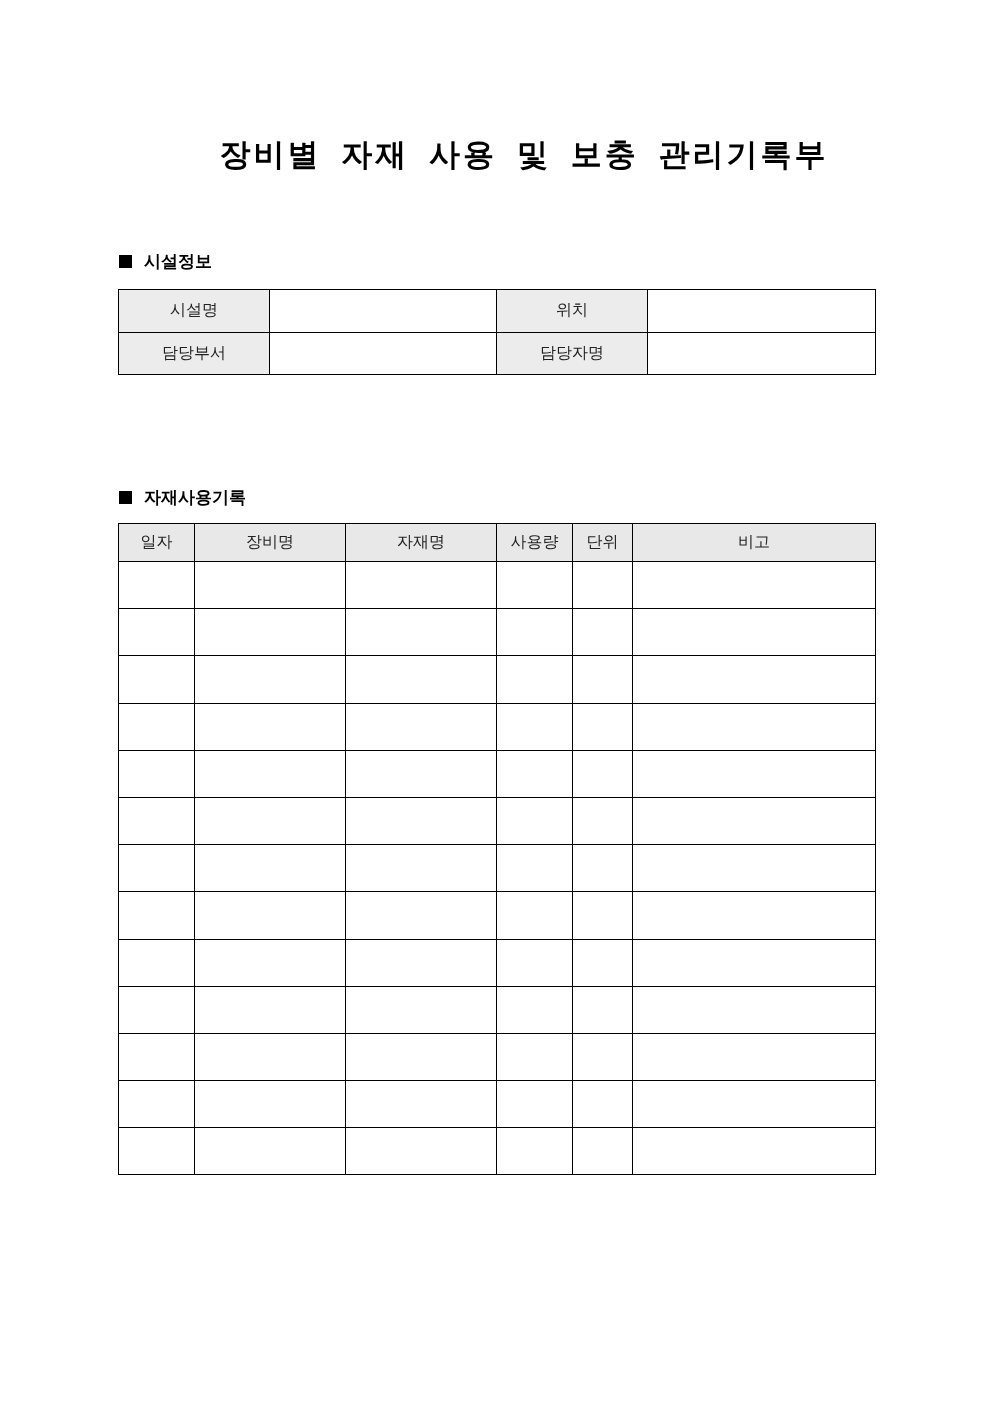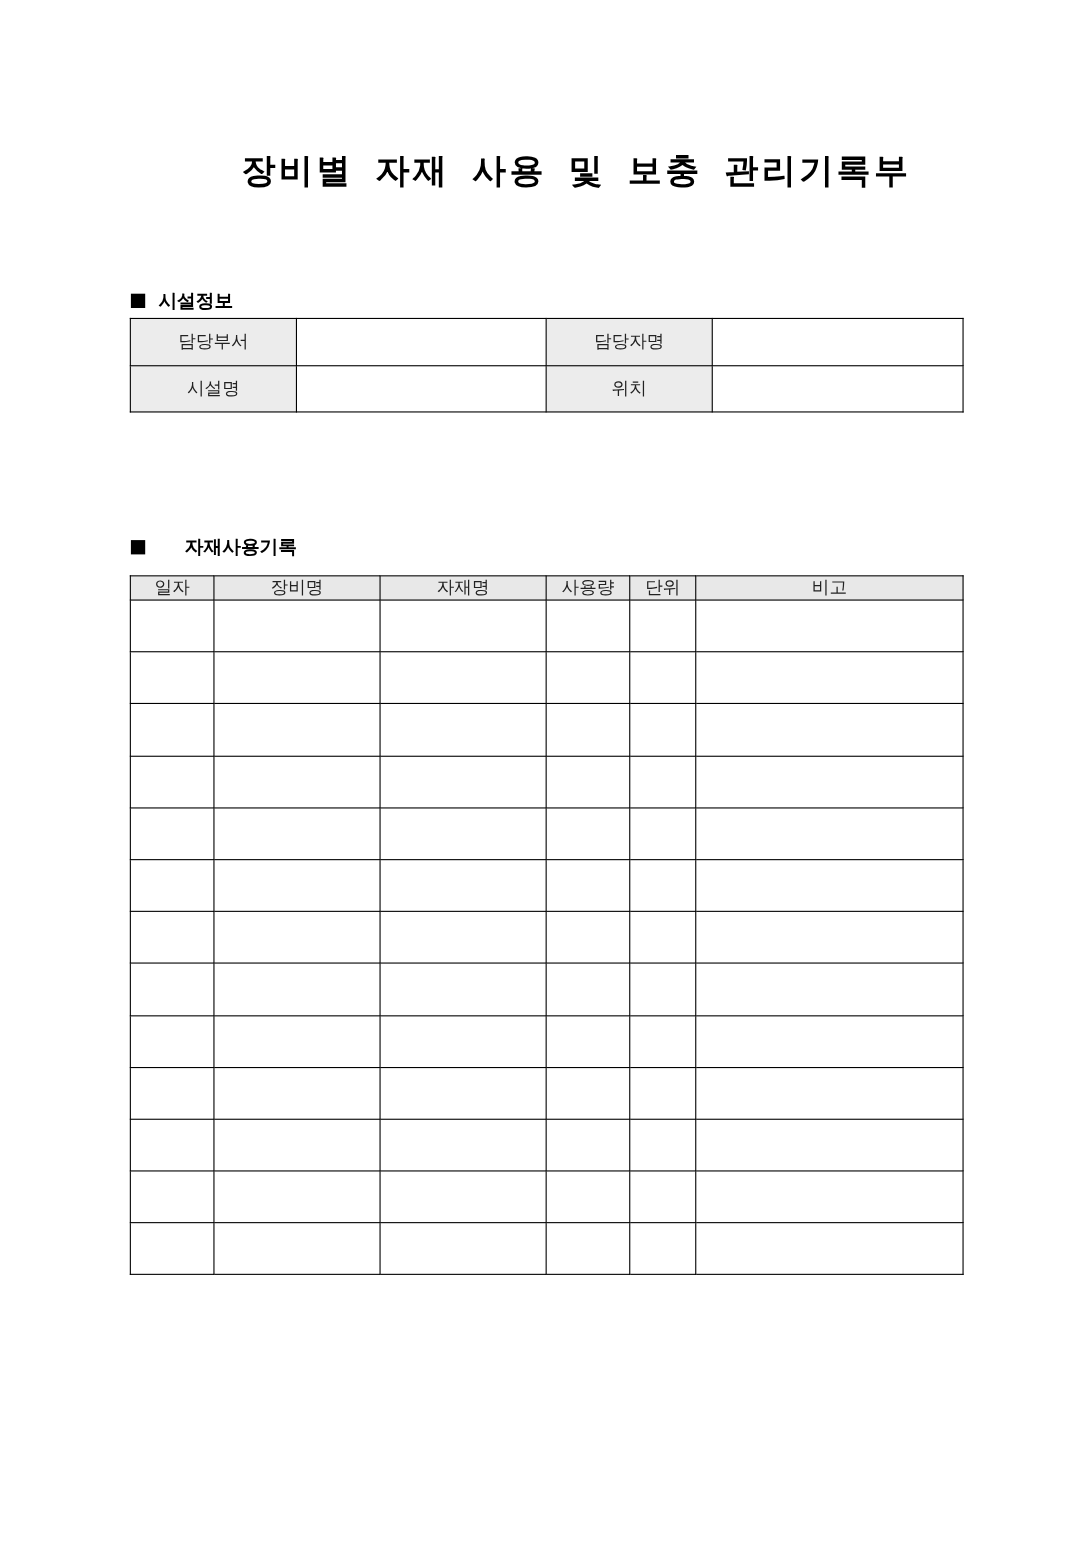--- a/index.html
+++ b/index.html
@@ -24,58 +24,58 @@
     }
     td, th {
       border: 1.5px solid #000; padding: 0; text-align: center; vertical-align: middle;
       font-size: 16px; font-weight: normal; color: #222;
     }
     .label-cell { background: #ececec; }
     .value-cell { background: #fff; }
     #facility-table { top: 289px; }
     #facility-table tr { height: 42.5px; }
     #usage-table { top: 523px; }
-    #usage-table thead tr { height: 22px; }
+    #usage-table thead tr { height: 38px; }
     #usage-table thead th { background: #e8e8e8; }
     #usage-table tbody tr { height: 47.2px; }
   </style>
 </head>
 <body>
 
 <div class="title">장비별 자재 사용 및 보충 관리기록부</div>
 
-<div class="section-heading" style="top:262px;">
+<div class="section-heading" style="top:250px;">
   <span class="sq"></span>
   <span>시설정보</span>
 </div>
 
 <table id="facility-table">
   <colgroup>
     <col style="width:151px">
     <col style="width:227px">
     <col style="width:151px">
     <col style="width:228px">
   </colgroup>
   <tbody>
     <tr>
-      <td class="label-cell">담당부서</td>
-      <td class="value-cell"></td>
-      <td class="label-cell">담당자명</td>
+      <td class="label-cell">시설명</td>
+      <td class="value-cell"></td>
+      <td class="label-cell">위치</td>
       <td class="value-cell"></td>
     </tr>
     <tr>
-      <td class="label-cell">시설명</td>
-      <td class="value-cell"></td>
-      <td class="label-cell">위치</td>
+      <td class="label-cell">담당부서</td>
+      <td class="value-cell"></td>
+      <td class="label-cell">담당자명</td>
       <td class="value-cell"></td>
     </tr>
   </tbody>
 </table>
 
-<div class="section-heading" style="top:486px;gap:24px;">
+<div class="section-heading" style="top:486px;">
   <span class="sq"></span>
   <span>자재사용기록</span>
 </div>
 
 <table id="usage-table">
   <colgroup>
     <col style="width:76px">
     <col style="width:151px">
     <col style="width:151px">
     <col style="width:76px">

